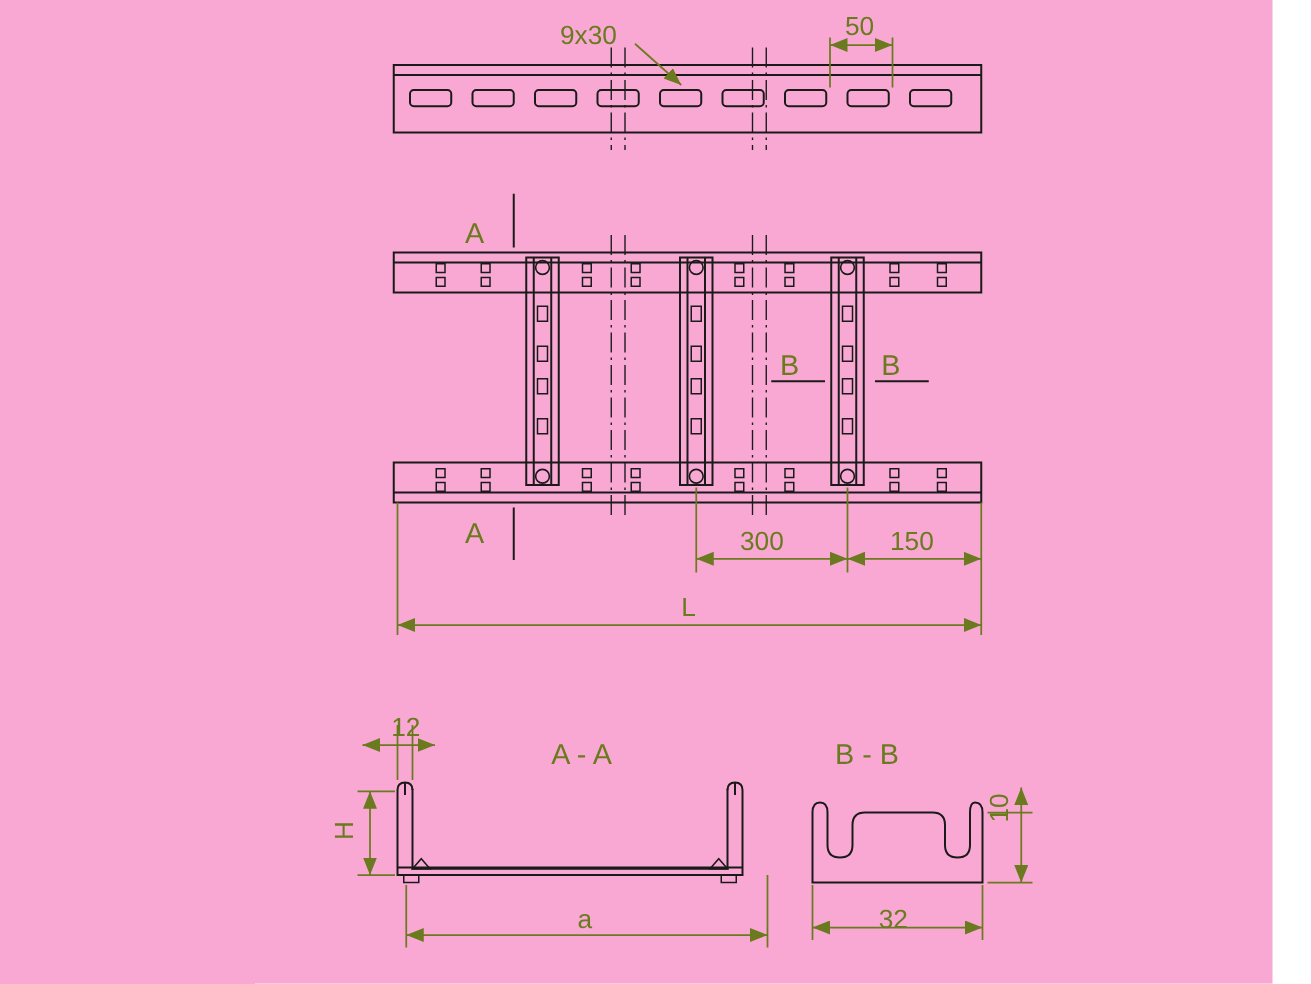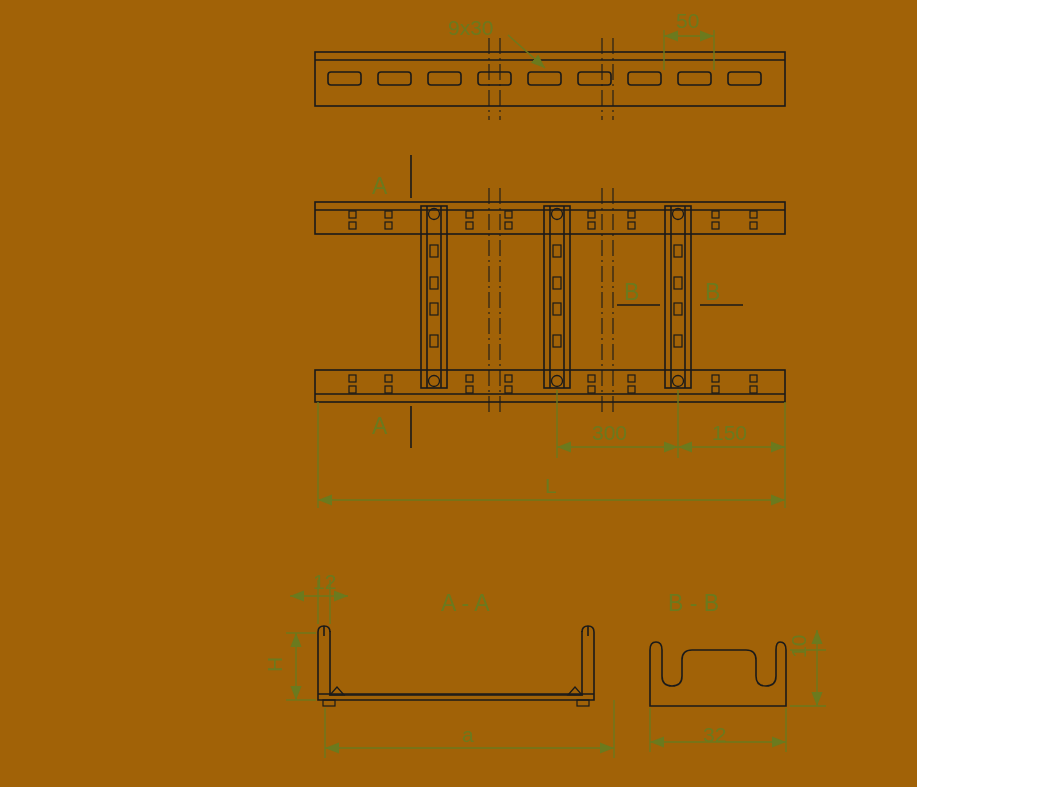--- a/index.html
+++ b/index.html
@@ -5,23 +5,23 @@
   html, body {
     margin: 0;
     padding: 0;
     background: #ffffff;
   }
   body {
     font-family: "Liberation Sans", sans-serif;
   }
   #sheet {
     position: relative;
-    width: 917px;
+    width: 1018px;
     height: 787px;
-    background: #a16207;
+    background: #f9a8d4;
     overflow: hidden;
   }
   #sheet svg {
     position: absolute;
     left: 0;
     top: 0;
   }
   .dimtext {
     font-family: "Liberation Sans", sans-serif;
     font-size: 21px;

